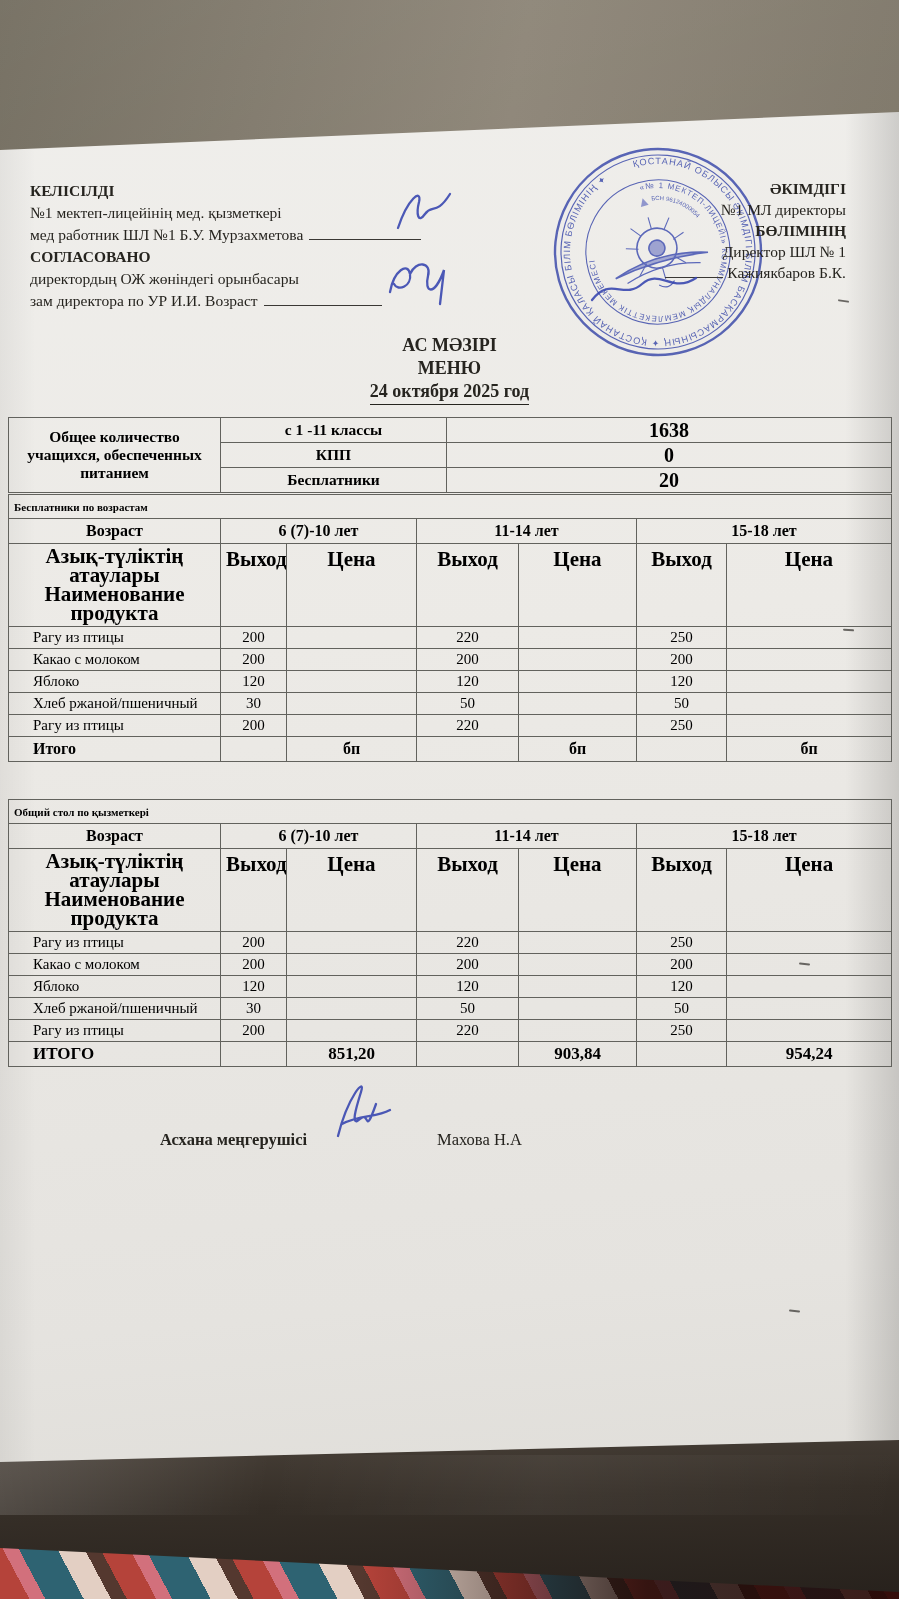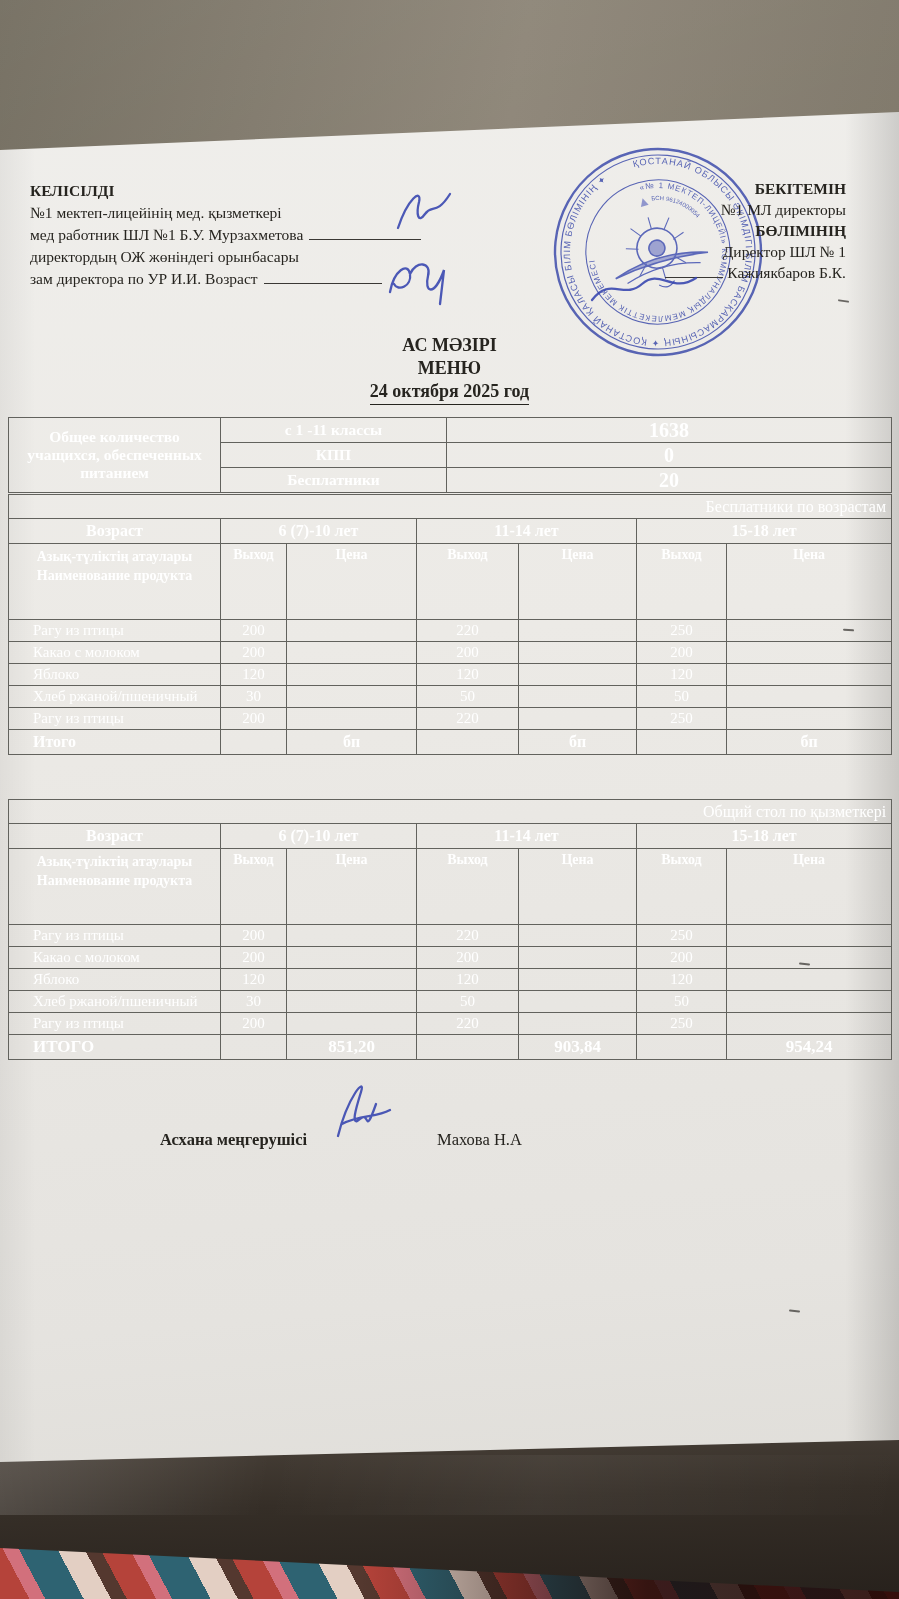--- a/index.html
+++ b/index.html
@@ -45,31 +45,31 @@
   .ink{stroke:#3443ae;fill:none;stroke-width:2.3;stroke-linecap:round;opacity:.88;}
   .sig{position:absolute;z-index:5;}
 
   
   .title-block{position:absolute;left:0;top:334px;width:899px;text-align:center;
     font-size:18px;font-weight:bold;line-height:23px;}
   .title-date{display:inline-block;border-bottom:1.8px solid #26241f;padding-bottom:1px;}
 
   
   table{border-collapse:collapse;table-layout:fixed;position:absolute;left:8px;width:883px;
-    font-size:15px;color:#ffffff;}
+    font-size:15px;color:#000000;}
   td,th{border:1px solid #62625d;padding:0 5px;overflow:hidden;font-weight:normal;}
   .counts{top:417px;}
   .counts td{height:24px;font-weight:bold;font-size:15.5px;}
   .counts .merged{text-align:center;line-height:18px;padding:2px 8px;}
   .counts .k{text-align:center;} .counts .v{text-align:center;font-size:20px;}
 
   .menu1{top:494px;} .menu2{top:799px;}
-  .t-title{height:23px;text-align:right;font-weight:normal;font-size:16px;}
+  .t-title{height:23px;text-align:left;font-weight:bold;font-size:11px;}
   .age-row th{height:24px;text-align:center;font-weight:bold;font-size:16px;}
-  .sub-row th{height:72px;vertical-align:top;text-align:center;font-weight:bold;padding-top:3px;font-size:14px;font-family:Liberation Serif, serif;}
+  .sub-row th{height:72px;vertical-align:top;text-align:center;font-weight:bold;padding-top:3px;font-size:21px;font-family:Liberation Serif, serif;}
   .sub-row .product-h{text-align:center;}
   .sub-row .product-h span{display:inline-block;width:186px;line-height:19px;text-align:center;}
   .menu1 tbody td,.menu2 tbody td{height:21px;}
   td.c-name{text-align:left;padding-left:24px;}
   td.c-num{text-align:center;}
   tr.row-total td{font-weight:bold;height:24px;font-size:16px;}
   .menu2 tr.row-total td{font-size:17px;}
 
   
   .footer{position:absolute;left:0;top:1118px;width:899px;font-size:16.5px;}
@@ -127,26 +127,27 @@
       </g>
     </svg>
   </div>
 
   <div class="content">
 
     <div class="appr-left">
       <div class="b">КЕЛІСІЛДІ</div>
       <div>№1 мектеп-лицейінің мед. қызметкері</div>
       <div><span>мед работник ШЛ №1 Б.У. Мурзахметова</span><span class="u-seg w110"></span></div>
+      <div class="b">СОГЛАСОВАНО</div>
       <div>директордың ОЖ жөніндегі орынбасары</div>
       <div><span>зам директора по УР  И.И. Возраст</span><span class="u-seg w120"></span></div>
     </div>
 
     <div class="appr-right">
-      <div class="b">БЕКІТЕМІН</div>
+      <div class="b">ӘКІМДІГІ</div>
       <div>№1 МЛ  директоры</div>
       <div class="b">БӨЛІМІНІҢ</div>
       <div>Директор  ШЛ  № 1</div>
       <div><span class="u-seg w58"></span><span>Кажиякбаров Б.К.</span></div>
     </div>
 
     <svg class="sig" style="left:392px;top:186px" width="72" height="50">
       <path class="ink" d="M6,42 C16,12 30,2 27,16 C24,28 26,38 33,28 C40,18 44,30 58,8"></path>
     </svg>
     <svg class="sig" style="left:382px;top:256px" width="84" height="56">

